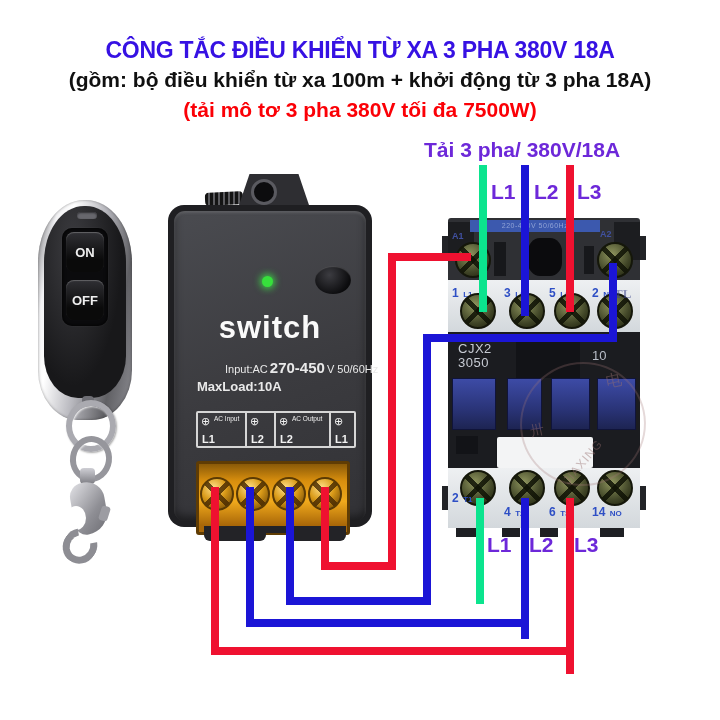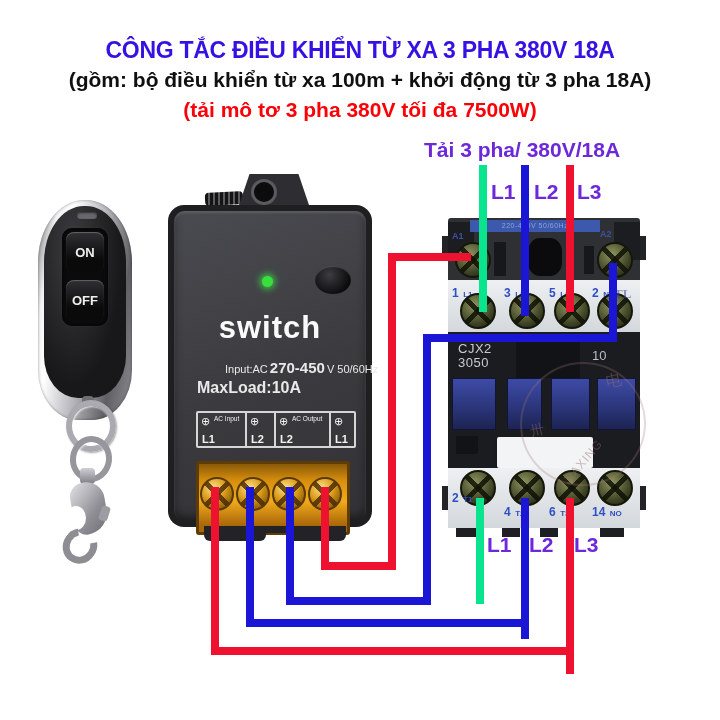--- a/index.html
+++ b/index.html
@@ -57,21 +57,21 @@
     box-shadow:inset 0 2px 3px rgba(255,255,255,.14),inset 0 -5px 9px rgba(0,0,0,.45);}
   .sw-led{left:262px;top:276px;width:11px;height:11px;border-radius:50%;background:#37e03c;
     box-shadow:0 0 7px 2px rgba(60,225,70,.85);}
   .sw-learn{left:315px;top:266px;width:36px;height:28px;border-radius:50%;
     background:radial-gradient(circle at 40% 32%,#3c3c41,#0b0b0d 72%);
     box-shadow:inset 0 1px 1px rgba(255,255,255,.18);}
   .sw-brand{left:168px;top:310px;width:204px;text-align:center;color:#fafafa;
     font-size:31px;font-weight:bold;letter-spacing:1px;}
   .sw-spec1{left:197px;top:359px;color:#e9e9e9;font-size:11px;white-space:nowrap;margin-left:28px;}
   .sw-spec1 .rng{font-size:15px;font-weight:bold;margin:0 2px;}
-  .sw-spec2{left:197px;top:379px;color:#e9e9e9;font-size:16px;font-weight:bold;}
+  .sw-spec2{left:197px;top:379px;color:#e9e9e9;font-size:13px;font-weight:bold;}
   .sw-strip{left:196px;top:411px;width:156px;height:33px;border:2px solid #d6d6d6;border-radius:2px;
     display:flex;color:#f2f2f2;}
   .ts-cell{position:relative;border-left:2px solid #d6d6d6;flex:0 0 auto;}
   .ts-cell:first-child{border-left:none;}
   .ts-c1{width:47px;} .ts-c2{width:27px;} .ts-c3{width:53px;} .ts-c4{width:23px;}
   .oplus{position:absolute;left:3px;top:2px;font-size:11px;}
   .ts-group{position:absolute;left:16px;top:2px;font-size:6.5px;line-height:1.1;width:34px;}
   .ts-l{position:absolute;left:4px;bottom:1px;font-size:11px;font-weight:bold;}
   .sw-orange{left:196px;top:461px;width:148px;height:68px;border:3px solid #5f3c04;border-radius:3px;
     background:linear-gradient(180deg,#8a5a08,#d98f0e 25%,#f0a91c 55%,#a96708 90%);}

